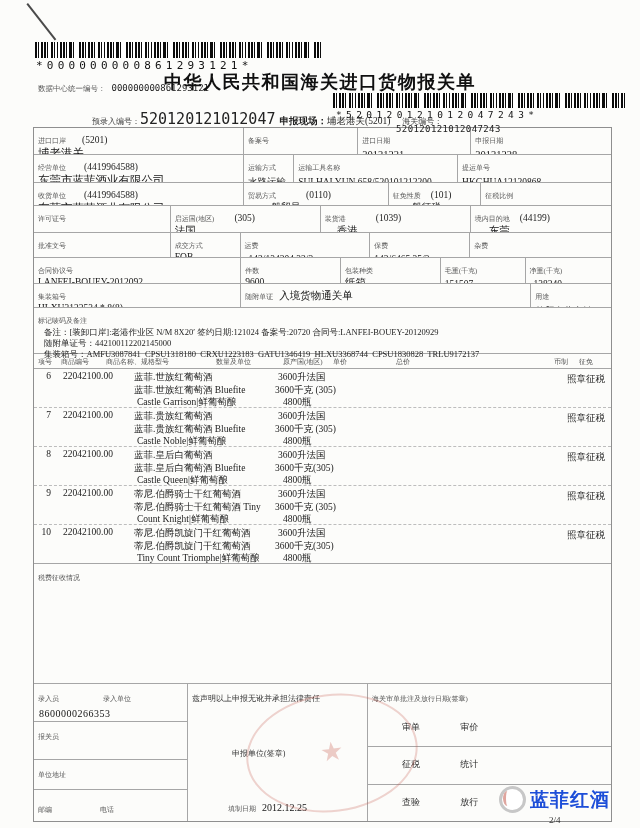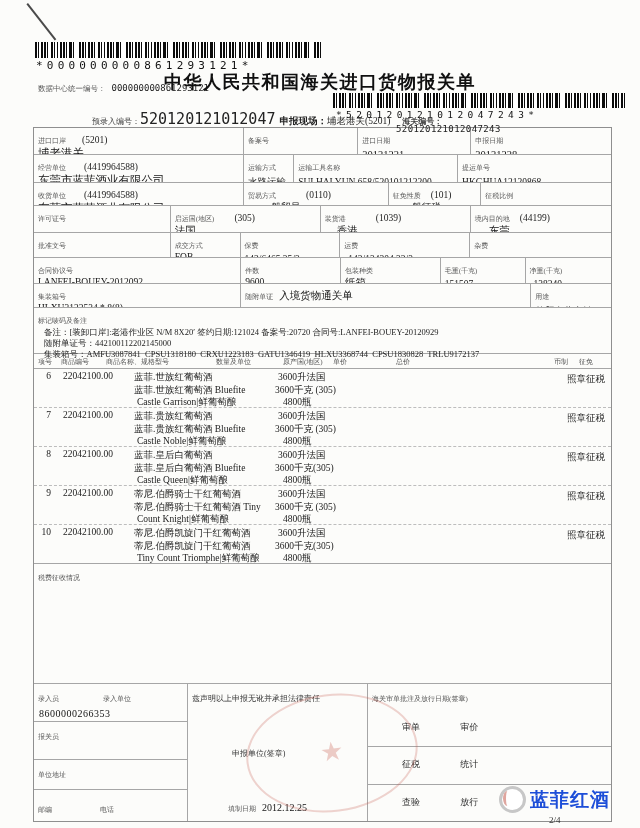--- a/index.html
+++ b/index.html
@@ -27,21 +27,21 @@
   .dc-num{font-family:"DejaVu Sans Mono",monospace;font-size:9px;color:#222;margin-left:6px;}
 
   .title{position:absolute;top:70px;left:0;width:100%;text-align:center;
          font-size:18px;font-weight:bold;letter-spacing:1.5px;color:#101010;}
 
   .pre-line{position:absolute;top:110px;left:92px;white-space:nowrap;}
   .pre-lbl{font-size:8px;color:#444;}
   .pre-num{font-family:"DejaVu Sans Mono",monospace;font-size:15px;color:#222;}
   .site-lbl{font-size:9.5px;font-weight:bold;color:#222;}
   .site-val{font-size:9.5px;color:#1a1a1a;}
-  .cno-lbl{font-size:8px;color:#444;margin-left:8px;font-weight:bold;}
+  .cno-lbl{font-size:8px;color:#444;margin-left:8px;}
   .customs-no{position:absolute;top:124px;left:396px;font-family:"DejaVu Sans Mono",monospace;
               font-size:9px;color:#222;letter-spacing:0.4px;z-index:3;}
 
   
   .form{position:absolute;left:33px;top:127px;width:577px;border:1px solid #8f8f8f;background:transparent;}
   .row{display:flex;border-bottom:1px solid #a6a6a6;box-sizing:border-box;}
   .row:last-child{border-bottom:none;}
   .cell{border-right:1px solid #a6a6a6;box-sizing:border-box;padding:1px 4px;overflow:hidden;position:relative;}
   .cell.last{border-right:none;flex:1;}
   .lr{white-space:nowrap;line-height:1.1;}
@@ -209,27 +209,27 @@
     </div>
 
     <div class="row" style="height:25px">
       <div class="cell" style="width:23.7%">
         <span class="lbl">批准文号</span>
       </div>
       <div class="cell" style="width:12.1%">
         <div class="lr"><span class="lbl">成交方式</span></div>
         <div class="val vsm">FOB</div>
       </div>
+      <div class="cell" style="width:22.5%">
+        <div class="lr"><span class="lbl">运费</span></div>
+        <div class="val vsm" style="padding-left:4px;margin-top:2px">142/134204.32/3</div>
+      </div>
       <div class="cell" style="width:17.3%">
         <div class="lr"><span class="lbl">保费</span></div>
         <div class="val vsm" style="margin-top:2px">142/6465.35/3</div>
-      </div>
-      <div class="cell" style="width:22.5%">
-        <div class="lr"><span class="lbl">运费</span></div>
-        <div class="val vsm" style="padding-left:4px;margin-top:2px">142/134204.32/3</div>
       </div>
       <div class="cell last">
         <span class="lbl">杂费</span>
       </div>
     </div>
 
     <div class="row" style="height:26px">
       <div class="cell" style="width:35.9%">
         <div class="lr"><span class="lbl">合同协议号</span></div>
         <div class="val vsm">LANFEI-BOUEY-2012092</div>

